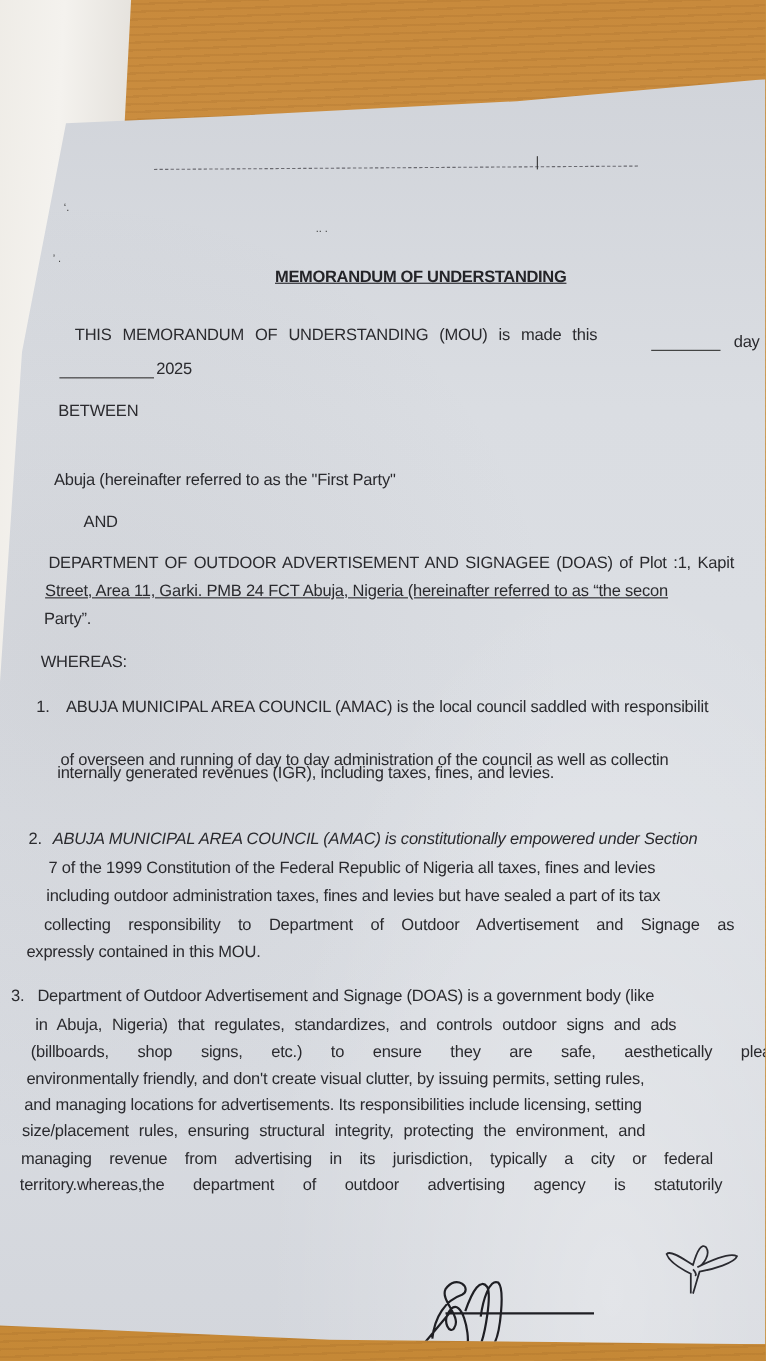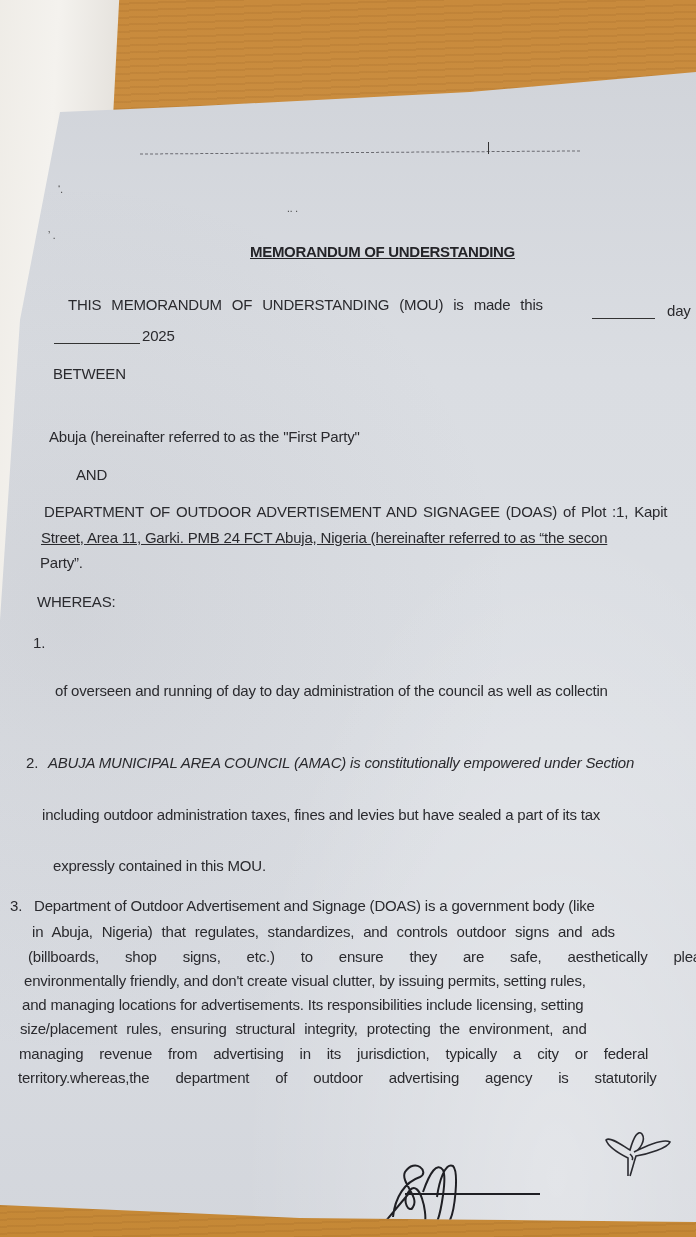--- a/index.html
+++ b/index.html
@@ -109,21 +109,21 @@
     .i1-n { left: 33px; top: 634px; }
     .i1-l1 { left: 60px; top: 634px; }
     .i1-l2 { left: 55px; top: 682px; }
     .i1-l3 { left: 52px; top: 694px; }
 
     .i2-n { left: 26px; top: 754px; }
     .i2-l1 { left: 48px; top: 754px; font-style: italic; }
     .i2-l2 { left: 44px; top: 781px; }
     .i2-l3 { left: 42px; top: 806px; }
     .i2-l4 { left: 40px; top: 832px; }
-    .i2-l5 { left: 53px; top: 857px; }
+    .i2-l5 { left: 24px; top: 857px; }
 
     .i3-n { left: 10px; top: 897px; }
     .i3-l1 { left: 34px; top: 897px; }
     .i3-l2 { left: 32px; top: 923px; }
     .i3-l3 { left: 28px; top: 948px; }
     .i3-l4 { left: 24px; top: 972px; }
     .i3-l5 { left: 22px; top: 996px; }
     .i3-l6 { left: 20px; top: 1020px; }
     .i3-l7 { left: 19px; top: 1045px; }
     .i3-l8 { left: 18px; top: 1069px; }
@@ -170,25 +170,29 @@
 
   <div class="text and">AND</div>
 
   <div class="text party2-line1">DEPARTMENT OF OUTDOOR ADVERTISEMENT AND SIGNAGEE (DOAS) of Plot :1, Kapit</div>
   <div class="text party2-line2">Street, Area 11, Garki. PMB 24 FCT Abuja, Nigeria (hereinafter referred to as “the secon</div>
   <div class="text party2-line3">Party”.</div>
 
   <div class="text whereas">WHEREAS:</div>
 
   <div class="text i1-n">1.</div>
+  <div class="text i1-l1">ABUJA MUNICIPAL AREA COUNCIL (AMAC) is the local council saddled with responsibilit</div>
   <div class="text i1-l2">of overseen and running of day to day administration of the council as well as collectin</div>
+  <div class="text i1-l3">internally generated revenues (IGR), including taxes, fines, and levies.</div>
 
   <div class="text i2-n">2.</div>
   <div class="text i2-l1">ABUJA MUNICIPAL AREA COUNCIL (AMAC) is constitutionally empowered under Section</div>
+  <div class="text i2-l2">7 of the 1999 Constitution of the Federal Republic of Nigeria all taxes, fines and levies</div>
   <div class="text i2-l3">including outdoor administration taxes, fines and levies but have sealed a part of its tax</div>
+  <div class="text i2-l4 justify-xwide">collecting responsibility to Department of Outdoor Advertisement and Signage as</div>
   <div class="text i2-l5">expressly contained in this MOU.</div>
 
   <div class="text i3-n">3.</div>
   <div class="text i3-l2 justify-wide">in Abuja, Nigeria) that regulates, standardizes, and controls outdoor signs and ads</div>
   <div class="text i3-l1">Department of Outdoor Advertisement and Signage (DOAS) is a government body (like</div>
   <div class="text i3-l3 justify-xxwide">(billboards, shop signs, etc.) to ensure they are safe, aesthetically pleasing,</div>
   <div class="text i3-l4">environmentally friendly, and don't create visual clutter, by issuing permits, setting rules,</div>
   <div class="text i3-l5">and managing locations for advertisements. Its responsibilities include licensing, setting</div>
   <div class="text i3-l6 justify-wide">size/placement rules, ensuring structural integrity, protecting the environment, and</div>
   <div class="text i3-l8 justify-xxwide">territory.whereas,the department of outdoor advertising agency is statutorily</div>

